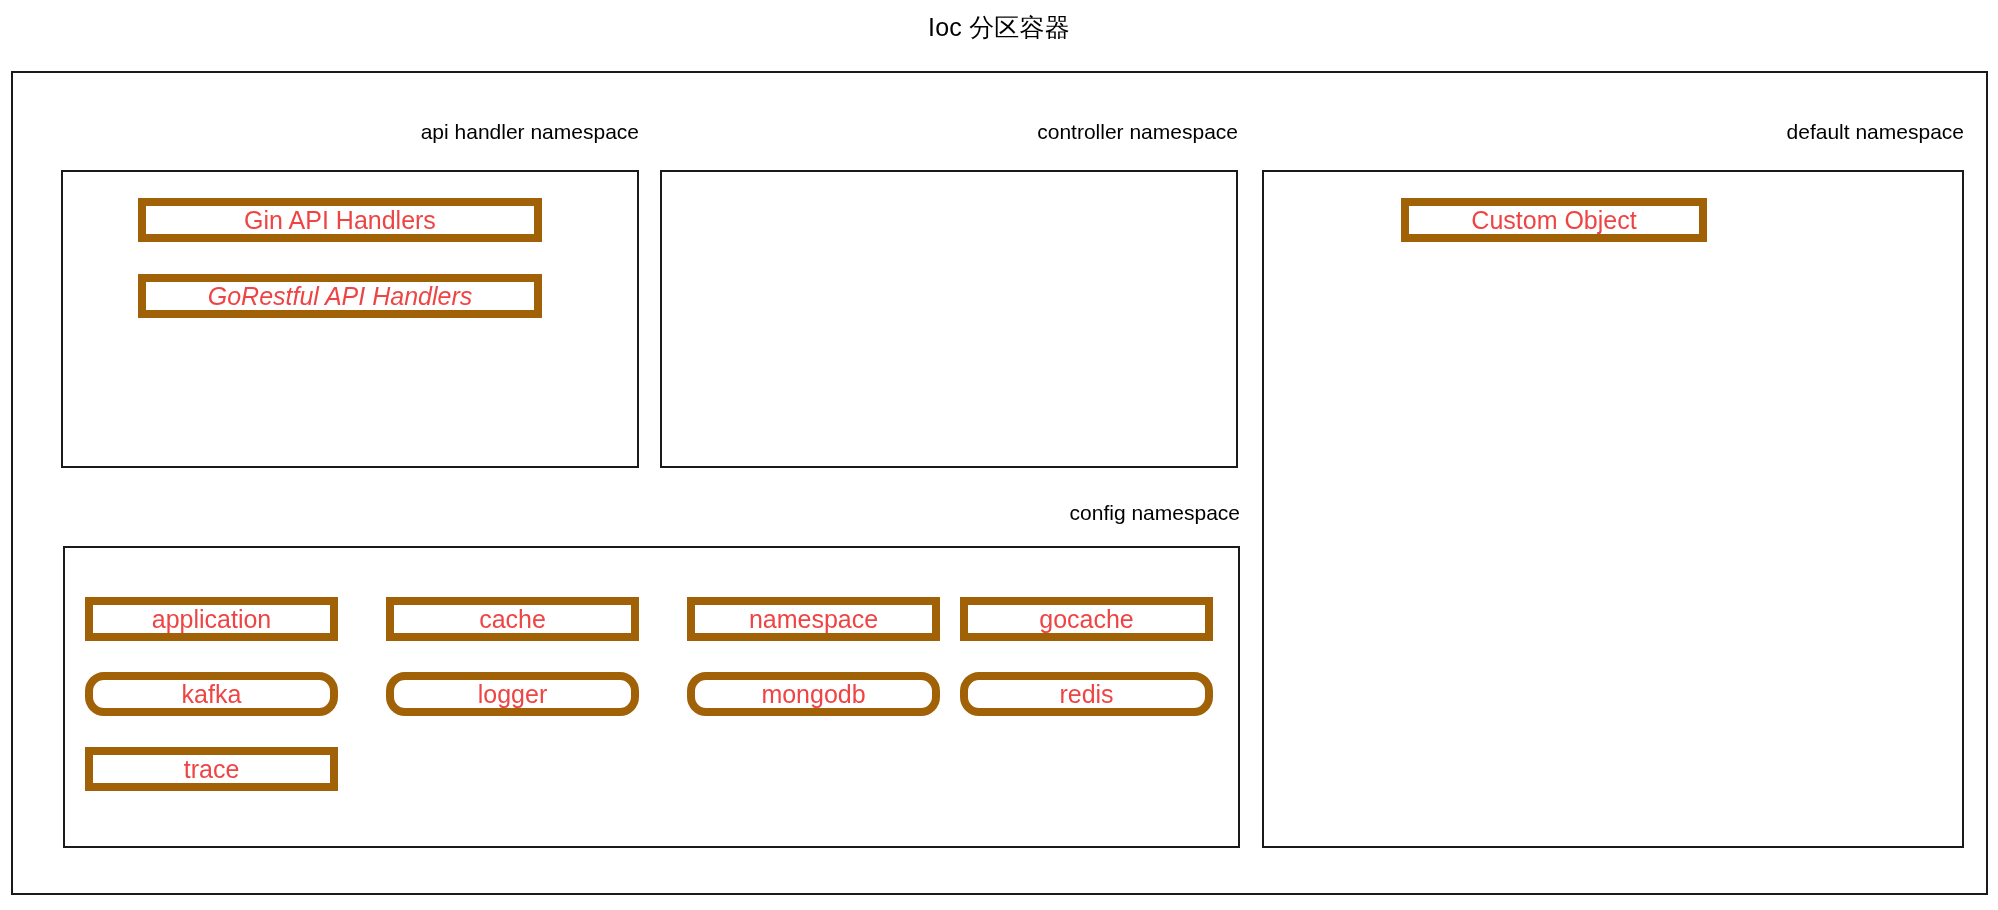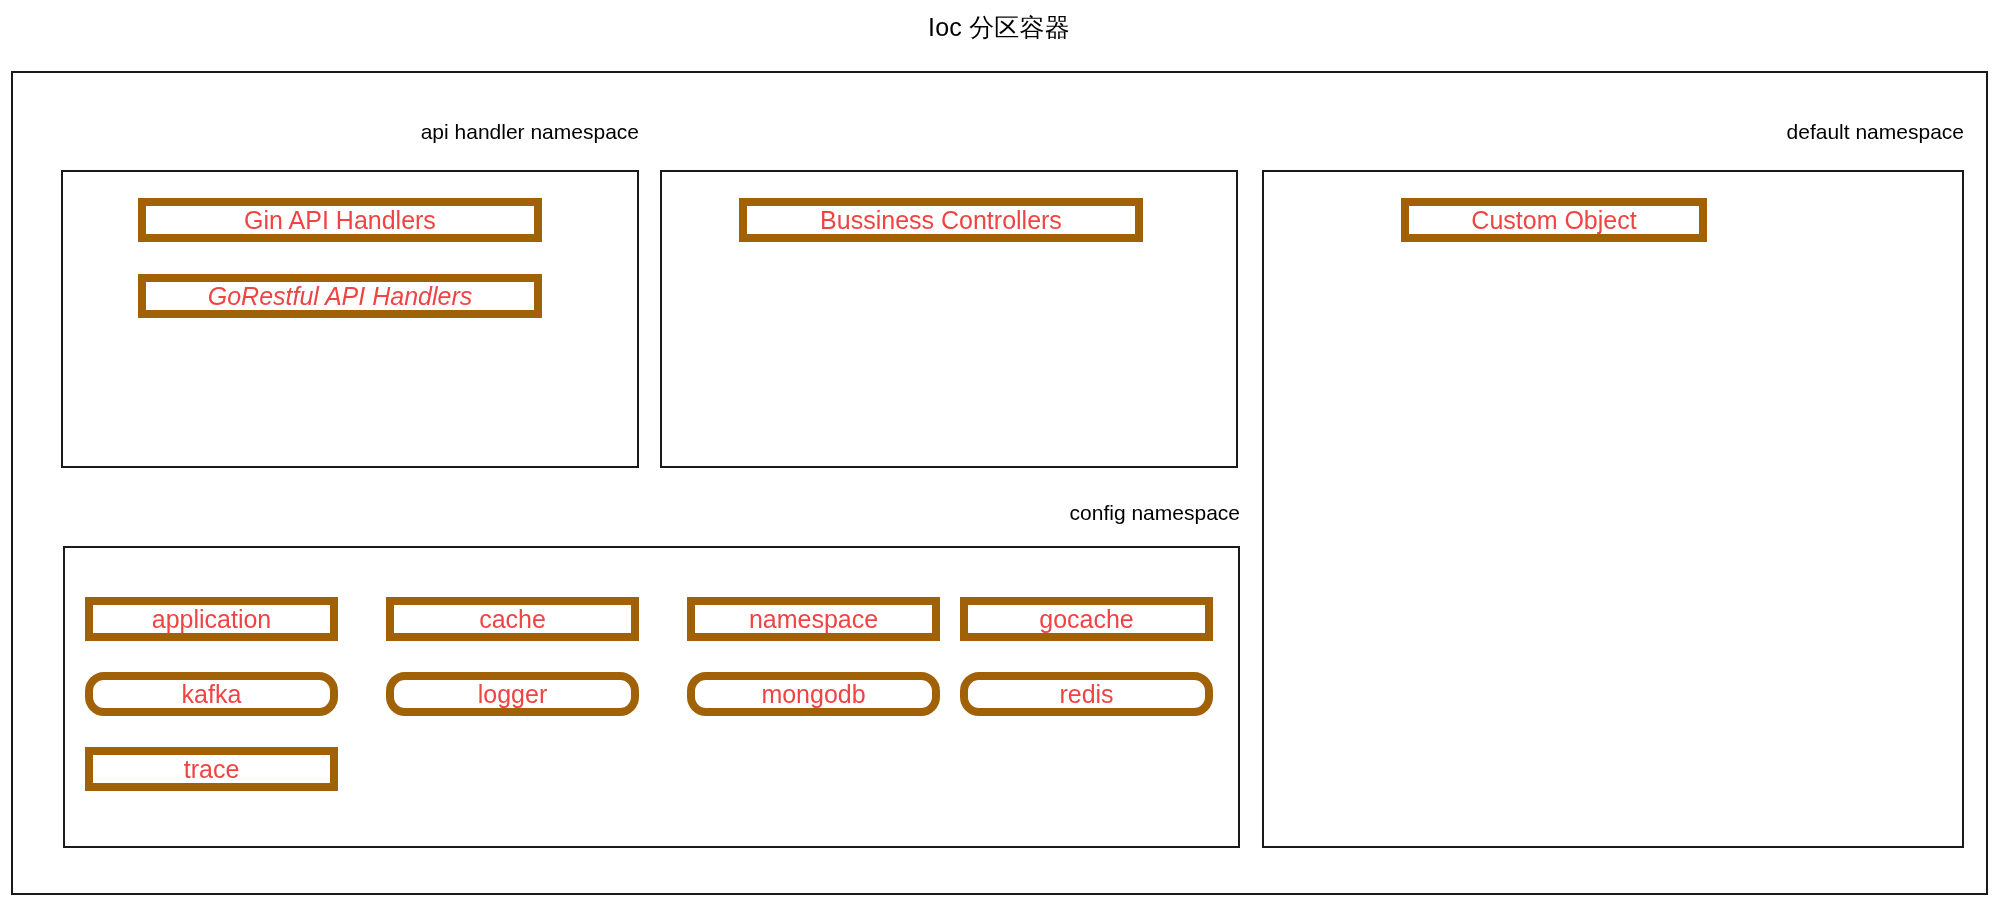--- a/index.html
+++ b/index.html
@@ -128,22 +128,22 @@
 
   <div class="diagram-title">Ioc 分区容器</div>
 
   <div class="box outer-container"></div>
 
   <div class="ns-label label-api">api handler namespace</div>
   <div class="ns-box ns-api"></div>
   <div class="item item-gin">Gin API Handlers</div>
   <div class="item item-gorestful">GoRestful API Handlers</div>
 
+  <div class="ns-label label-controller">controller namespace</div>
   <div class="ns-box ns-controller"></div>
-  <div class="item item-bussiness">Bussiness Controllers</div>
 
   <div class="ns-label label-default">default namespace</div>
   <div class="ns-box ns-default"></div>
   <div class="item item-custom">Custom Object</div>
 
   <div class="ns-label label-config">config namespace</div>
   <div class="ns-box ns-config"></div>
 
   <div class="item cfg cfg-c1 cfg-r1">application</div>
   <div class="item cfg cfg-c2 cfg-r1">cache</div>

